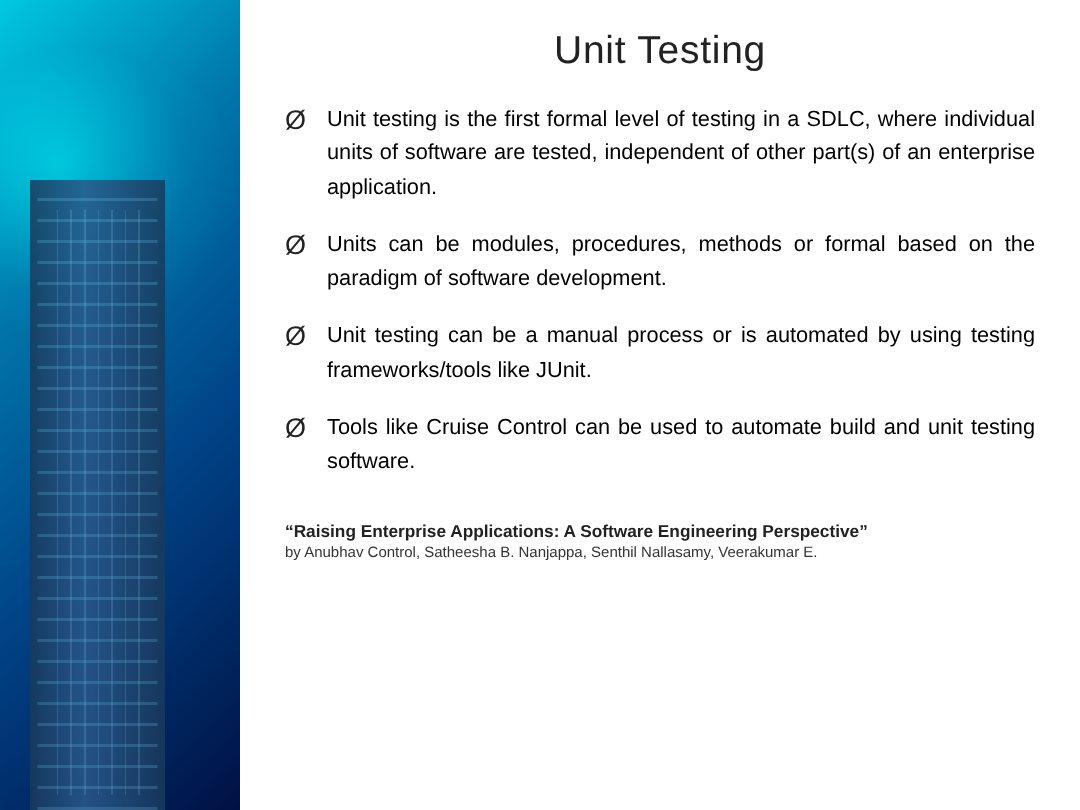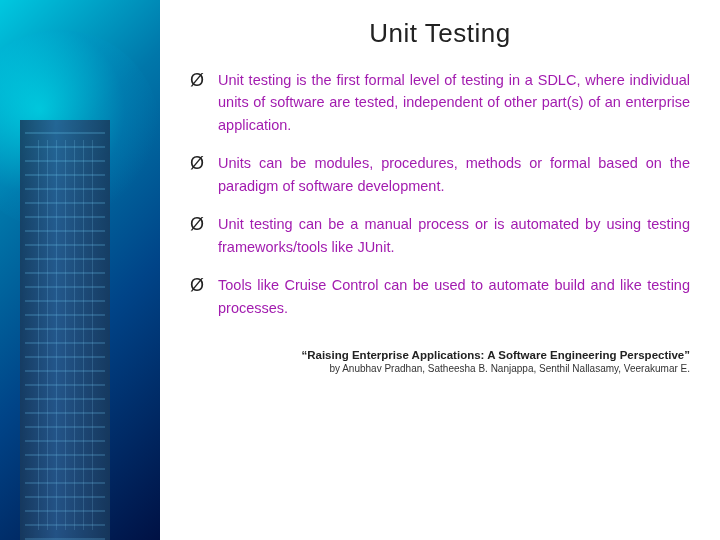--- a/index.html
+++ b/index.html
@@ -114,28 +114,28 @@
     .bullet-arrow {
       color: #222;
       font-size: 18px;
       flex-shrink: 0;
       margin-top: 1px;
       min-width: 18px;
     }
 
     .bullet-text {
       font-size: 14.5px;
-      color: #a21caf;
+      color: #000000;
       line-height: 1.55;
       text-align: justify;
     }
 
     .footer-area {
       padding: 10px 0 12px 0;
-      text-align: right;
+      text-align: left;
       border-top: none;
     }
 
     .footer-main {
       font-size: 11.5px;
       font-weight: bold;
       color: #222;
       margin-bottom: 2px;
     }
 
@@ -177,23 +177,23 @@
       <span class="bullet-text">Units can be modules, procedures, methods or formal based on the paradigm of software development.</span>
     </div>
 
     <div class="bullet-item">
       <span class="bullet-arrow">Ø</span>
       <span class="bullet-text">Unit testing can be a manual process or is automated by using testing frameworks/tools like JUnit.</span>
     </div>
 
     <div class="bullet-item">
       <span class="bullet-arrow">Ø</span>
-      <span class="bullet-text">Tools like Cruise Control can be used to automate build and like testing processes.</span>
+      <span class="bullet-text">Tools like Cruise Control can be used to automate build and unit testing software.</span>
     </div>
 
   </div>
 
   <div class="footer-area">
     <div class="footer-main">“Raising Enterprise Applications: A Software Engineering Perspective”</div>
-    <div class="footer-sub">by Anubhav Pradhan, Satheesha B. Nanjappa, Senthil Nallasamy, Veerakumar E.</div>
+    <div class="footer-sub">by Anubhav Control, Satheesha B. Nanjappa, Senthil Nallasamy, Veerakumar E.</div>
   </div>
 
 </div>
 
 </body></html>

